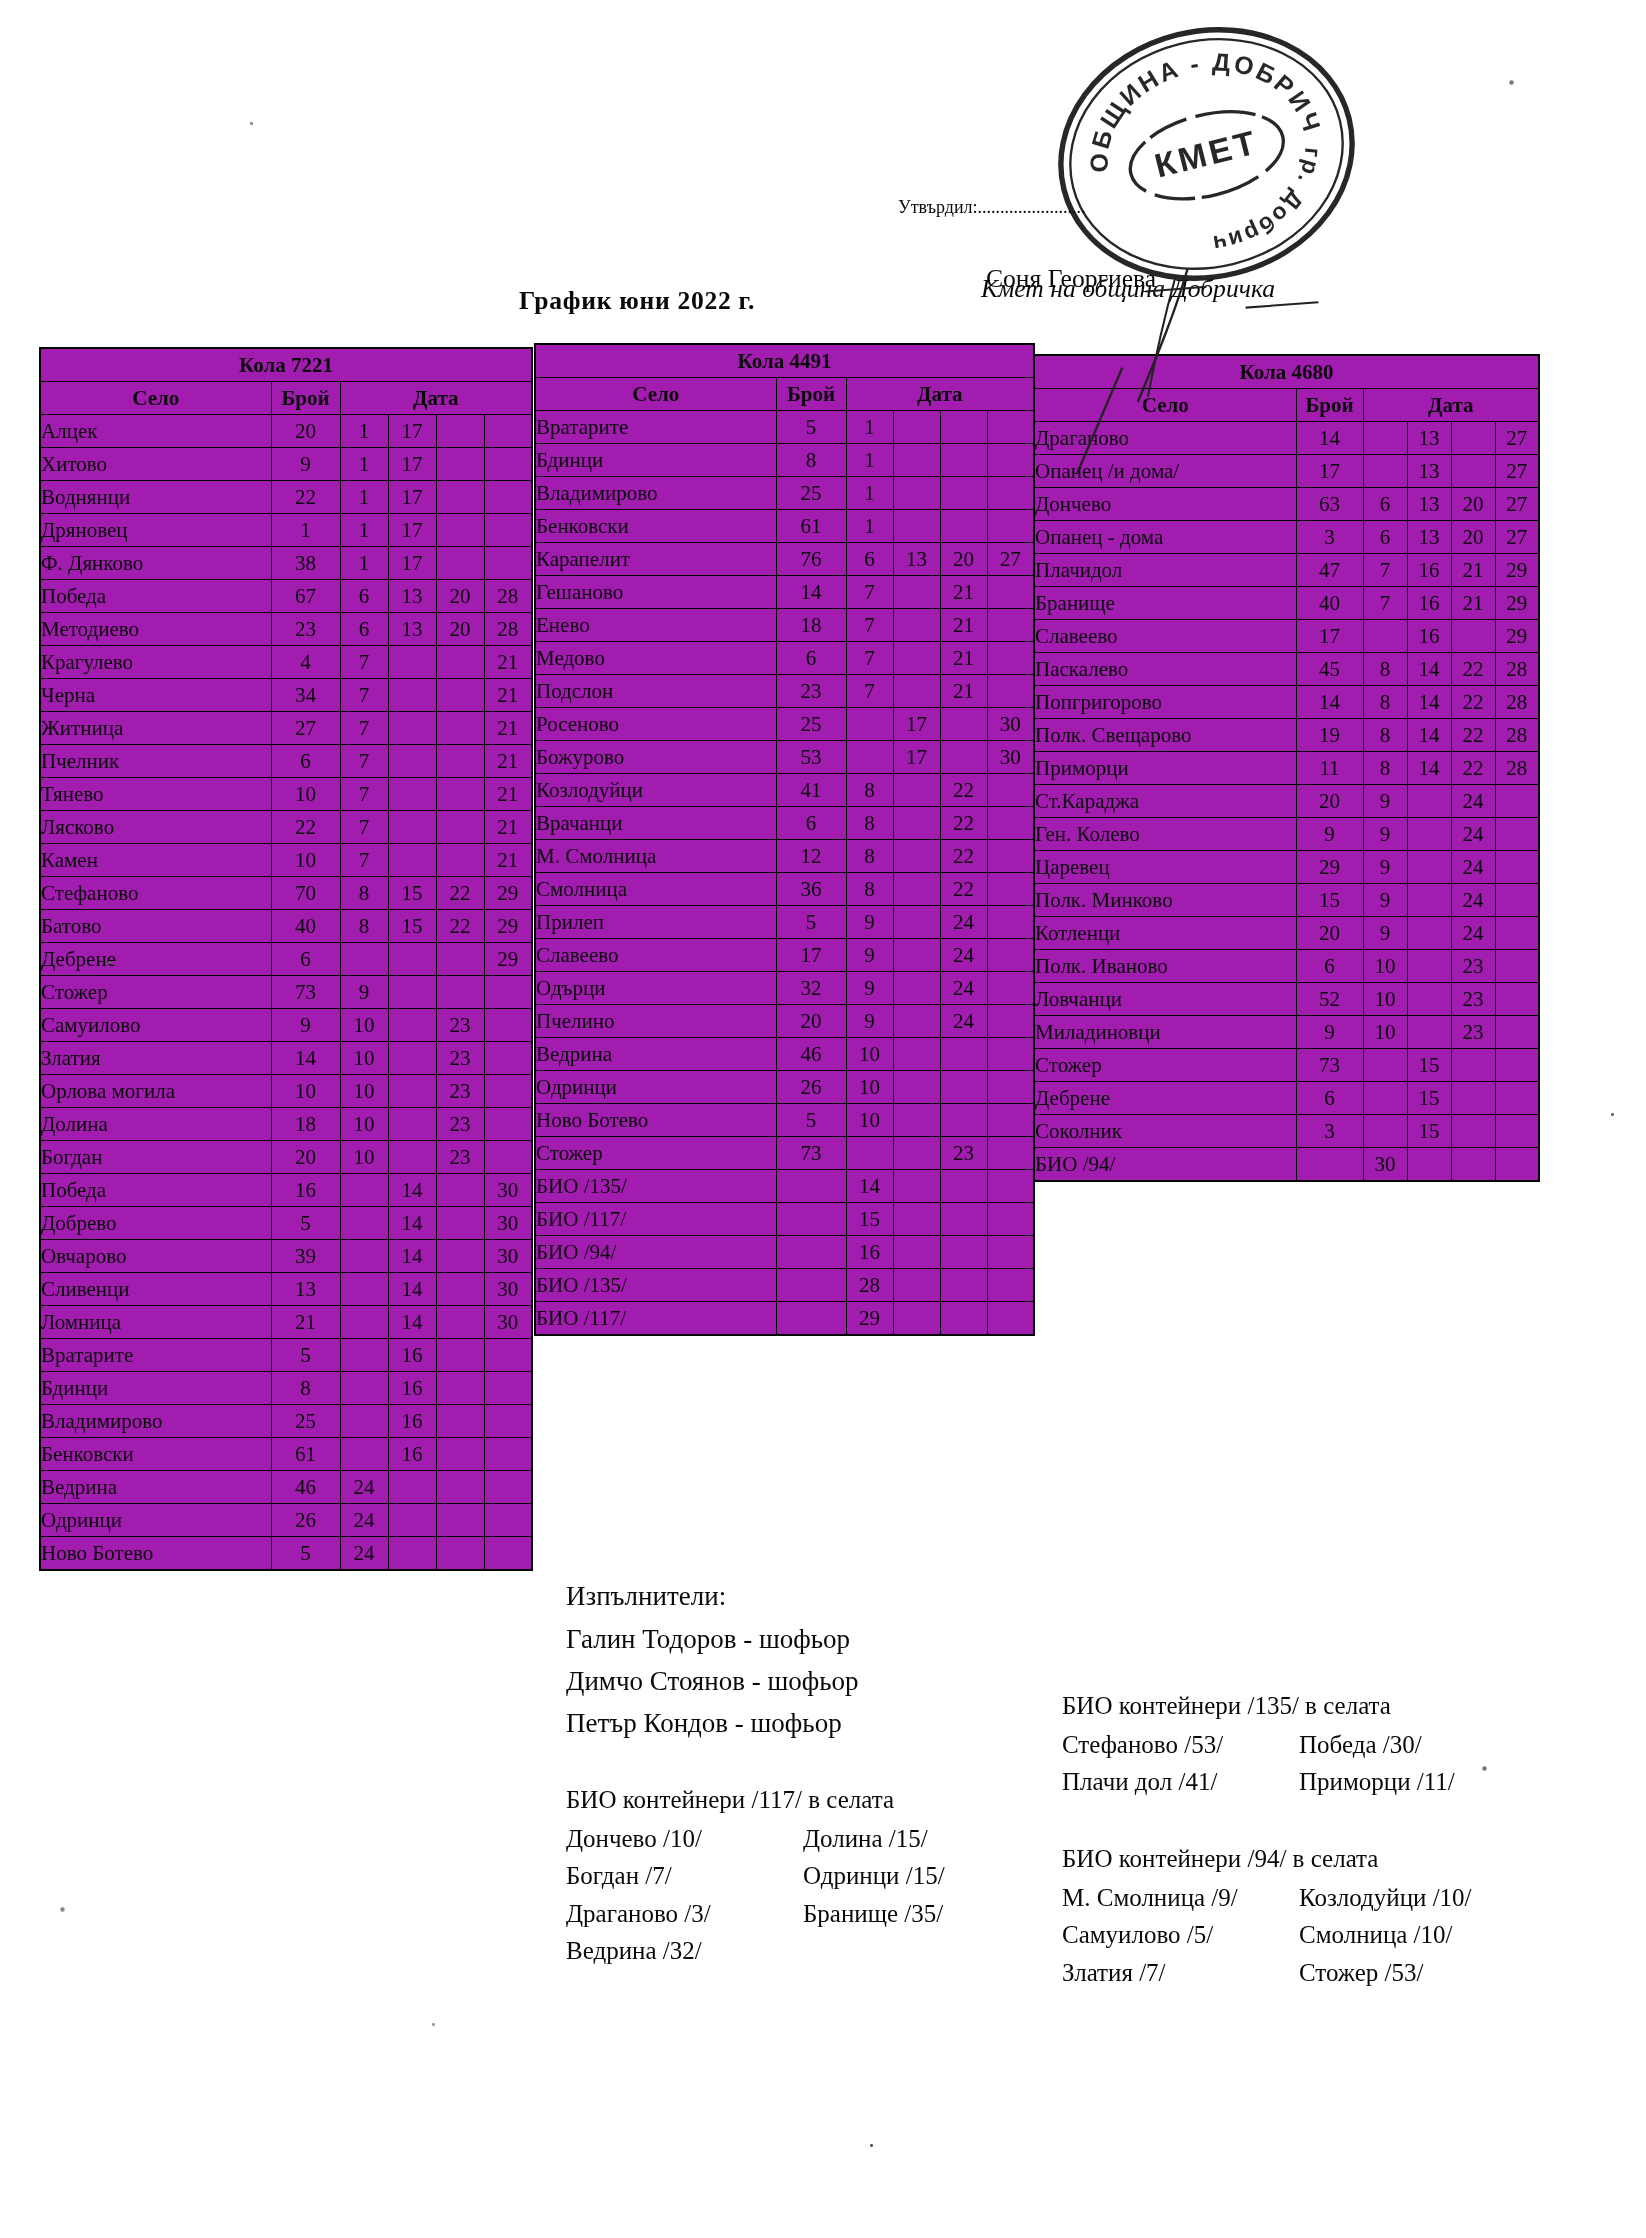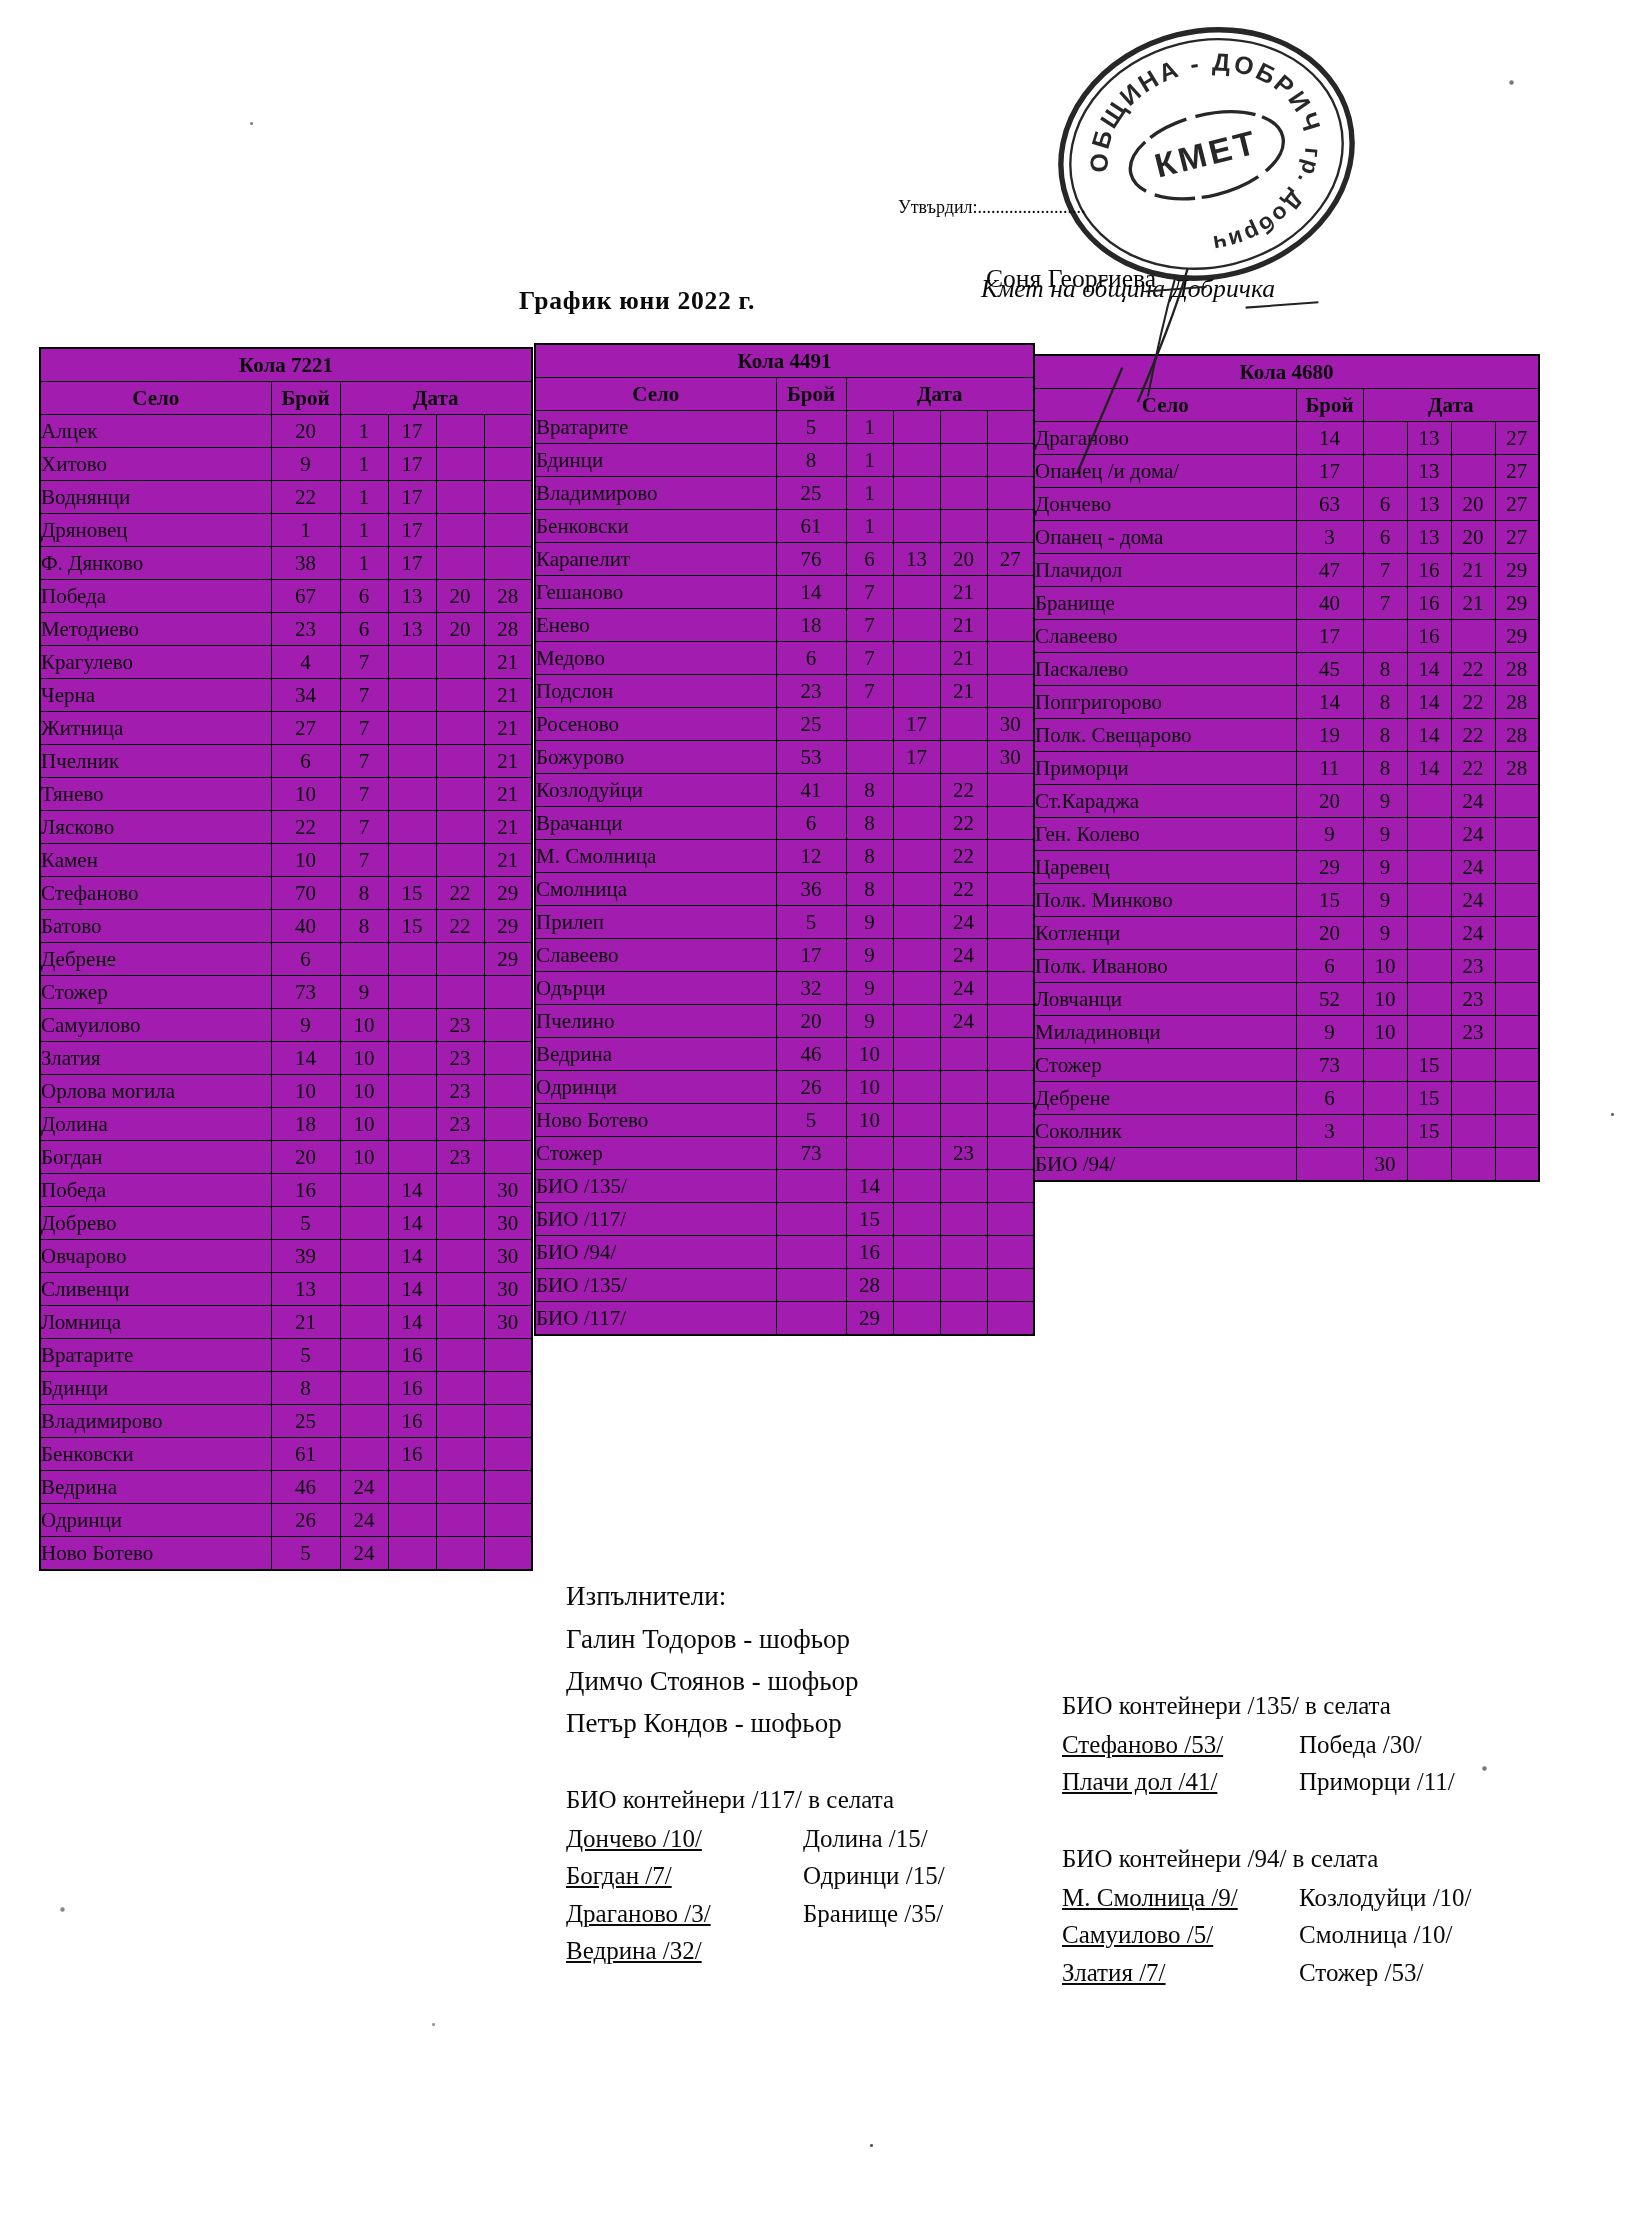--- a/index.html
+++ b/index.html
@@ -33,21 +33,21 @@
   
   .exec-block{position:absolute;left:566px;top:1581px;font-size:27px;}
   .exec-title{margin-bottom:12px;}
   .exec-item{margin-bottom:10.8px;}
   .bio-section{position:absolute;font-size:25px;}
   .bio-135{left:1062px;top:1692px;}
   .bio-117{left:566px;top:1786px;}
   .bio-94{left:1062px;top:1845px;}
   .bio-title{margin-bottom:10.8px;}
   .bio-row{margin-bottom:9.4px;}
-  .bio-cell-left{display:inline-block;width:237px;text-decoration:underline;}
+  .bio-cell-left{display:inline-block;width:237px;}
   .bio-cell-right{display:inline-block;}
   
   .speckles{position:absolute;left:108px;top:961px;width:2.7px;height:2.7px;background:#666;border-radius:50%;
     box-shadow: 1402px -880px 0 0.7px #777, 762px 1183px 0 0 #555, -47px 947px 0 0.7px #888,
                 1503px 152px 0 0 #666, 324px 1062px 0 0 #999, 1375px 806px 0 0.7px #777,
                 142px -839px 0 0 #888, 1139px 1796px 0 0 #777;}
 </style>
 </head>
 <body>
 

